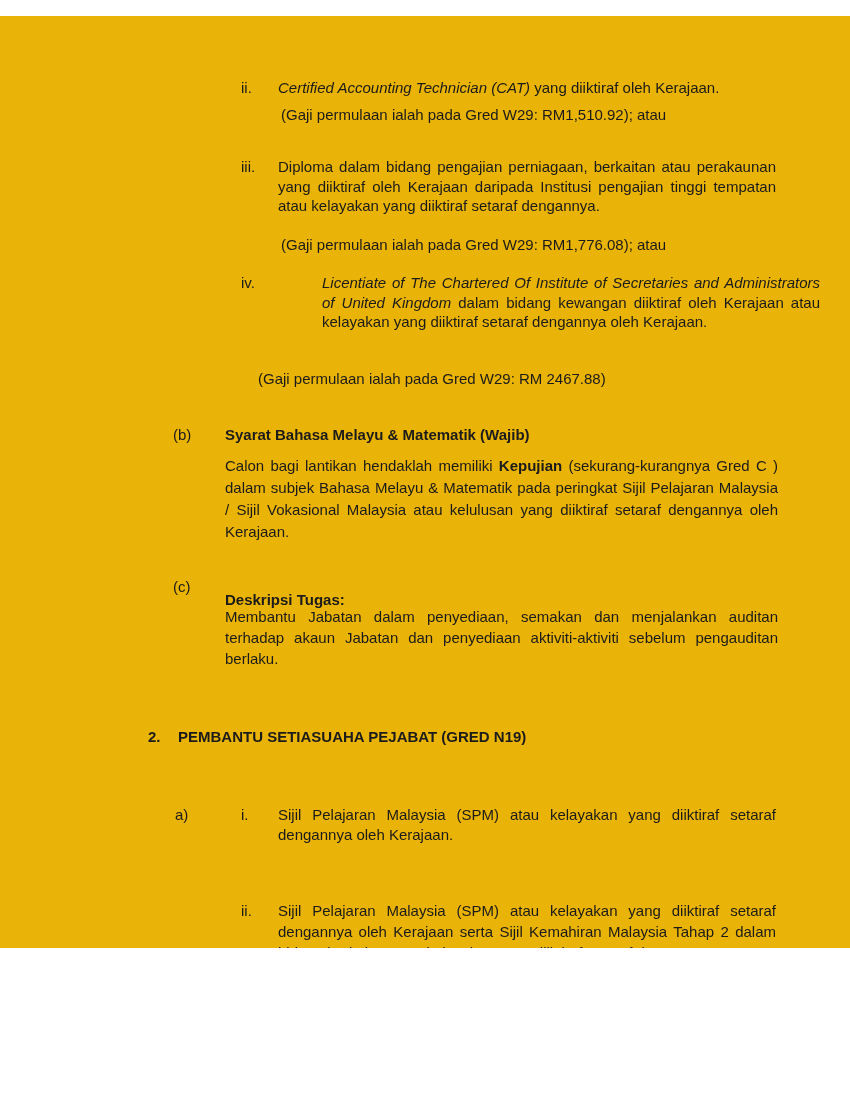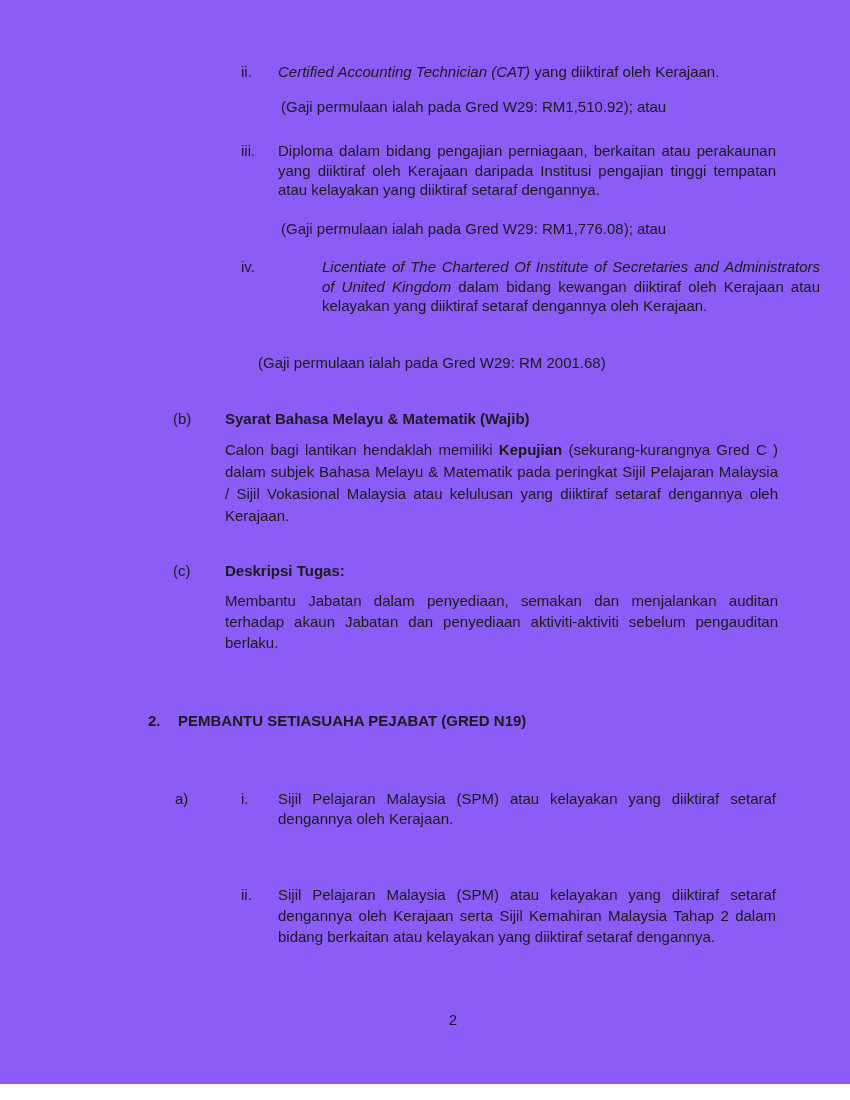--- a/index.html
+++ b/index.html
@@ -3,27 +3,28 @@
 <meta charset="utf-8">
 <style>
   html, body {
     margin: 0;
     padding: 0;
     background: #ffffff;
   }
   .page {
     position: relative;
     width: 850px;
-    height: 1084px;
-    background: #8b5cf6;
+    height: 932px;
+    background: #eab308;
     color: #1b1b1b;
     font-family: "Liberation Sans", sans-serif;
     font-size: 15px;
     line-height: 19.5px;
     overflow: hidden;
+    margin-top: 16px;
   }
   .abs { position: absolute; }
 
   
   .li-row { display: flex; left: 241px; }
   .li-marker { flex: none; width: 37px; }
   .li-text { width: 498px; text-align: justify; }
   .italic { font-style: italic; }
 
   
@@ -48,40 +49,40 @@
 </style>
 </head>
 <body>
 
 <div class="page">
 
   <div class="abs li-row" style="top:62px;">
     <div class="li-marker">ii.</div>
     <div class="li-text"><span class="italic">Certified Accounting Technician (CAT)</span><span> yang diiktiraf oleh Kerajaan.</span></div>
   </div>
-  <div class="abs gaji" style="top:97px;">(Gaji permulaan ialah pada Gred W29: RM1,510.92); atau</div>
+  <div class="abs gaji" style="top:89px;">(Gaji permulaan ialah pada Gred W29: RM1,510.92); atau</div>
 
   <div class="abs li-row" style="top:141px;">
     <div class="li-marker">iii.</div>
     <div class="li-text">Diploma dalam bidang pengajian perniagaan, berkaitan atau perakaunan yang diiktiraf oleh Kerajaan daripada Institusi pengajian tinggi tempatan atau kelayakan yang diiktiraf setaraf dengannya.</div>
   </div>
   <div class="abs gaji" style="top:219px;">(Gaji permulaan ialah pada Gred W29: RM1,776.08); atau</div>
 
   <div class="abs li-row" style="top:257px;gap:44px;">
     <div class="li-marker">iv.</div>
     <div class="li-text"><span class="italic">Licentiate of The Chartered Of Institute of Secretaries and Administrators of United Kingdom</span><span> dalam bidang kewangan diiktiraf oleh Kerajaan atau kelayakan yang diiktiraf setaraf dengannya oleh Kerajaan.</span></div>
   </div>
-  <div class="abs gaji" style="top:353px; left:258px;">(Gaji permulaan ialah pada Gred W29: RM 2001.68)</div>
+  <div class="abs gaji" style="top:353px; left:258px;">(Gaji permulaan ialah pada Gred W29: RM 2467.88)</div>
 
   <div class="abs sub-label" style="top:409px;">(b)</div>
   <div class="abs sub-para lh22" style="top:439px;"><span>Calon bagi lantikan hendaklah memiliki </span><span class="bold">Kepujian</span><span> (sekurang-kurangnya Gred C ) dalam subjek Bahasa Melayu &amp; Matematik pada peringkat Sijil Pelajaran Malaysia / Sijil Vokasional Malaysia atau kelulusan yang diiktiraf setaraf dengannya oleh Kerajaan.</span></div>
   <div class="abs sub-heading" style="top:409px;">Syarat Bahasa Melayu &amp; Matematik (Wajib)</div>
 
   <div class="abs sub-label" style="top:561px;">(c)</div>
-  <div class="abs sub-heading" style="top:561px;text-align:right;">Deskripsi Tugas:</div>
+  <div class="abs sub-heading" style="top:574px;text-align:right;">Deskripsi Tugas:</div>
   <div class="abs sub-para lh21" style="top:590px;">Membantu Jabatan dalam penyediaan, semakan dan menjalankan auditan terhadap akaun Jabatan dan penyediaan aktiviti-aktiviti sebelum pengauditan berlaku.</div>
 
   <div class="abs sec-heading" style="top:711px;">
     <div class="sec-num">2.</div>
     <div>PEMBANTU SETIASUAHA PEJABAT (GRED N19)</div>
   </div>
 
 
   <div class="abs alpha-label" style="top:789px;">a)</div>
   <div class="abs li-row" style="top:789px; line-height:20px;">

